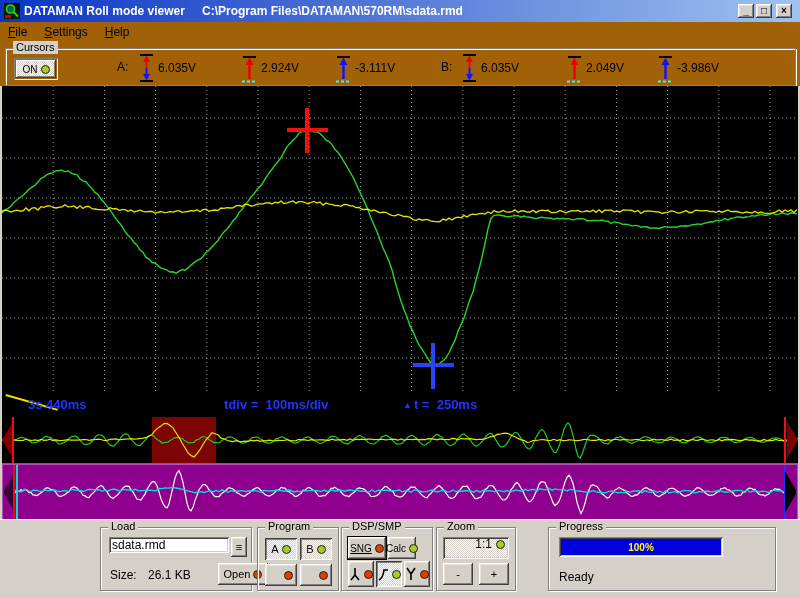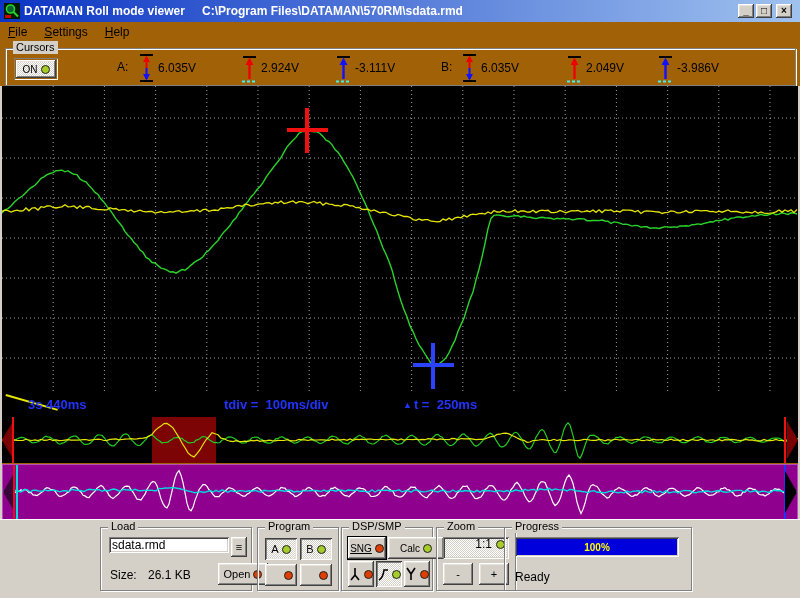--- a/index.html
+++ b/index.html
@@ -57,31 +57,31 @@
   #strip2{position:absolute;left:2px;top:464px;width:794px;height:54px;background:#90008f;border:1px solid #b44fb4;}
   #s2-tri-l{left:0;top:8px;border-right:11px solid #3a003a;border-top:19px solid transparent;border-bottom:19px solid transparent;}
   #s2-line-r1{position:absolute;left:10px;top:0;width:2px;height:54px;background:#e01010;}
   #s2-line-cy{position:absolute;left:13px;top:0;width:2px;height:54px;background:#00dddd;}
   #s2-line-b{position:absolute;left:781px;top:0;width:2px;height:54px;background:#2233ff;}
   #s2-tri-r{right:0;top:6px;border-left:12px solid #000;border-top:21px solid transparent;border-bottom:21px solid transparent;}
   
   #panel{position:absolute;left:0;top:519px;width:800px;height:79px;background:#d4d0c8;box-shadow:inset 0 1px #fff;}
   .pg{top:8px;height:62px;}
   #grp-load{left:100px;width:150px;} #grp-display{left:257px;width:80px;}
-  #grp-dsp{left:341px;width:90px;} #grp-zoom{left:436px;width:78px;} #grp-progress{left:504px;width:186px;}
+  #grp-dsp{left:341px;width:90px;} #grp-zoom{left:436px;width:78px;} #grp-progress{left:548px;width:186px;padding-left:40px;}
   #load-input{position:absolute;left:8px;top:9px;width:114px;height:16px;border:none;outline:none;
       font-family:"Liberation Sans",sans-serif;font-size:12px;padding:0 3px;}
   #list-button{left:130px;top:9px;width:16px;height:20px;font-size:11px;font-weight:bold;}
   .lbl{position:absolute;font-size:12px;}
   #open-button{left:93px;top:35px;width:50px;height:22px;margin-left:24px;}
   #btn-a{left:7px;top:10px;width:32px;height:22px;} #btn-b{left:42px;top:10px;width:32px;height:22px;}
   #btn-a2{left:7px;top:36px;width:32px;height:22px;justify-content:flex-end;padding-right:4px;box-sizing:border-box;}
   #btn-b2{left:42px;top:36px;width:32px;height:22px;justify-content:flex-end;padding-right:4px;box-sizing:border-box;}
   #btn-sng{left:6px;top:9px;width:38px;height:22px;font-size:10px;text-decoration:underline;}
-  #btn-calc{left:46px;top:9px;width:56px;height:22px;font-size:10px;}
+  #btn-calc{left:46px;top:9px;width:28px;height:22px;font-size:10px;}
   .icobtn{top:33px;width:26px;height:26px;}
   #btn-ico1{left:6px;} #btn-ico2{left:34px;} #btn-ico3{left:62px;}
   #zoom-field{position:absolute;left:6px;top:9px;width:66px;height:22px;box-shadow:inset 1px 1px #808080,inset -1px -1px #fff,inset 2px 2px #404040,inset -2px -2px #d4d0c8;
       display:flex;align-items:flex-start;justify-content:flex-end;gap:4px;padding-right:4px;box-sizing:border-box;}
   #prog-bar{position:absolute;left:10px;top:9px;width:164px;height:20px;}
   #prog-fill{position:absolute;left:2px;top:2px;right:2px;bottom:2px;background:#0000dd;display:flex;align-items:center;justify-content:center;
       color:#ffff00;font-weight:bold;font-size:10px;}
   .edge{position:absolute;width:2px;background:#d4d0c8;}
 </style>
 </head>

